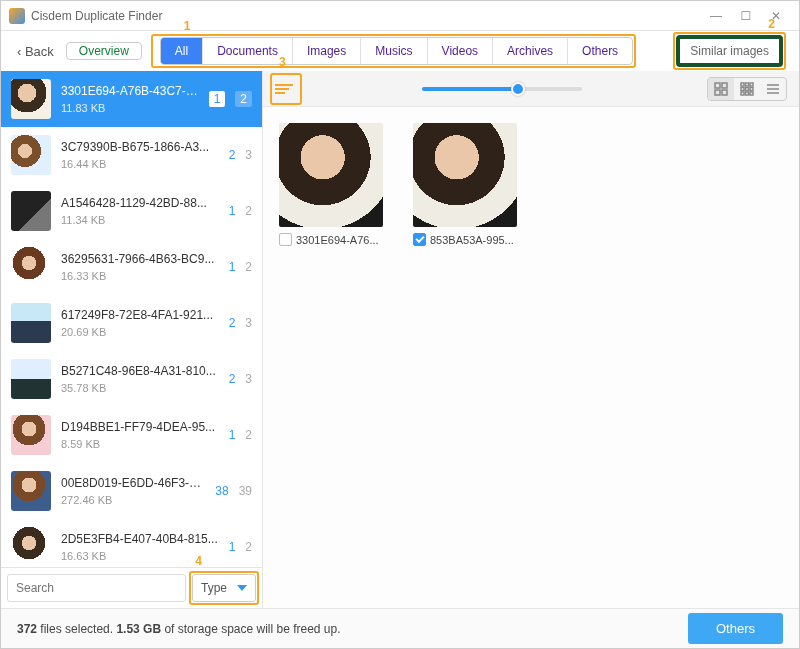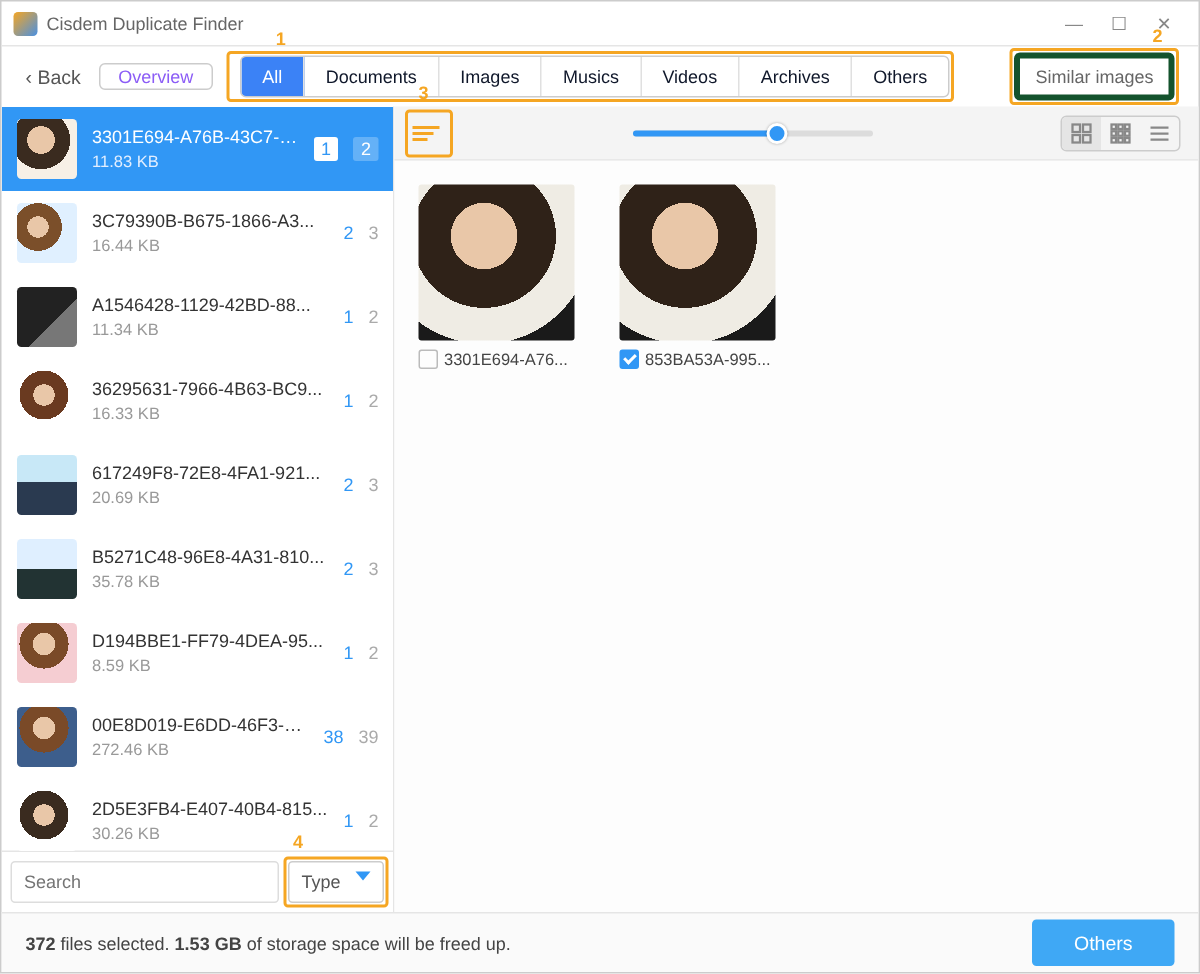--- a/index.html
+++ b/index.html
@@ -6,23 +6,23 @@
 body { font-family: -apple-system, "Segoe UI", Arial, sans-serif; font-size: 12px; color: #333; background: #fff; width: 800px; height: 649px; overflow: hidden; border: 1px solid #ccc; position: relative; }
 
 .titlebar { height: 30px; display: flex; align-items: center; padding: 0 8px; border-bottom: 1px solid #e5e5e5; }
 .titlebar .app-icon { width: 16px; height: 16px; background: linear-gradient(135deg,#f5a623,#4a90e2); border-radius: 3px; margin-right: 6px; }
 .titlebar .title { color: #666; font-size: 12px; flex: 1; }
 .titlebar .win-controls { display: flex; gap: 0; }
 .titlebar .win-btn { width: 30px; height: 24px; display: flex; align-items: center; justify-content: center; color: #888; cursor: pointer; }
 
 .toolbar { height: 40px; display: flex; align-items: center; padding: 0 16px; gap: 12px; position: relative; }
 .back-btn { font-size: 13px; color: #555; cursor: pointer; }
-.overview-btn { border: 1px solid #ccc; border-radius: 4px; padding: 1px 12px; font-size: 12px; color: #8b5cf6; cursor: pointer; background: #fff; }
+.overview-btn { border: 1px solid #ccc; border-radius: 4px; padding: 1px 12px; font-size: 12px; color: #15803d; cursor: pointer; background: #fff; }
 .tabs-group { display: flex; border: 1px solid #ccc; border-radius: 4px; overflow: hidden; margin-left: 6px; position: relative; }
-.tabs-group .tab { padding: 6px 14px; font-size: 12px; color: #0f172a; border-right: 1px solid #e0e0e0; cursor: pointer; }
+.tabs-group .tab { padding: 6px 14px; font-size: 12px; color: #4c1d95; border-right: 1px solid #e0e0e0; cursor: pointer; }
 .tabs-group .tab:last-child { border-right: none; }
 .tabs-group .tab.active { background: #3b82f6; color: #fff; }
 .similar-btn { border: 4px solid #14532d; border-radius: 4px; padding: 5px 10px; font-size: 12px; color: #666; cursor: pointer; background: #fff; margin-left: auto; position: relative; }
 .annot-box { position: absolute; border: 2px solid #f5a623; border-radius: 3px; pointer-events: none; }
 .annot-label { position: absolute; color: #f5a623; font-weight: bold; font-size: 12px; }
 
 .content { display: flex; height: calc(100% - 30px - 40px - 40px); }
 .sidebar { width: 262px; border-right: 1px solid #e5e5e5; display: flex; flex-direction: column; }
 .list { flex: 1; overflow-y: auto; overflow-x: hidden; }
 .list::-webkit-scrollbar { width: 10px; }
@@ -44,21 +44,21 @@
 .row-size { font-size: 11px; color: #999; }
 .row.selected .row-size { color: #e2eeff; }
 .row-counts { display: flex; gap: 10px; font-size: 12px; align-items: center; }
 .count-a { color: #3197f5; }
 .row.selected .count-a { background:#fff; color:#3197f5; padding:1px 5px; border-radius:2px; }
 .count-b { color: #aaa; }
 .row.selected .count-b { color:#fff; background:rgba(255,255,255,.25); padding:1px 5px; border-radius:2px;}
 
 .search-bar { display: flex; align-items: center; border-top: 1px solid #e5e5e5; padding: 6px 6px; gap: 6px; position: relative;}
 .search-input { flex: 1; border: 1px solid #ddd; border-radius: 3px; padding: 6px 8px; font-size: 12px; color: #888; }
-.type-btn { border: 1px solid #ccc; border-radius: 3px; padding: 6px 8px; font-size: 12px; color: #555; display: flex; gap: 10px; cursor: pointer; position:relative; }
+.type-btn { border: 1px solid #ccc; border-radius: 3px; padding: 6px 8px; font-size: 12px; color: #555; display: flex; align-items: center; gap: 10px; cursor: pointer; position:relative; }
 .chev-down { width: 0; height: 0; border-left: 5px solid transparent; border-right: 5px solid transparent; border-top: 6px solid #3197f5; }
 
 .preview { flex: 1; display: flex; flex-direction: column; background: #fdfdfd; }
 .preview-toolbar { height: 36px; background: #f4f4f4; border-bottom: 1px solid #e8e8e8; display: flex; align-items: center; padding: 0 12px; gap: 12px; position:relative;}
 .sort-btn { width: 22px; height: 22px; display:flex; flex-direction:column; justify-content:center; gap:2px; cursor:pointer; position:relative;}
 .sort-btn span{ height:2px; background:#f5a623; }
 .sort-btn span:nth-child(1){width:18px;} .sort-btn span:nth-child(2){width:14px;} .sort-btn span:nth-child(3){width:10px;}
 .slider-wrap { flex:1; display:flex; justify-content:center; }
 .slider { width: 160px; height: 4px; background: #dcdcdc; border-radius: 2px; position: relative; }
 .slider-fill { height:100%; width: 60%; background:#3197f5; border-radius:2px; }
@@ -206,21 +206,21 @@
           </div>
         <div class="row-counts">
             <span class="count-a">38</span>
             <span class="count-b">39</span>
           </div>
       </div>
       <div class="row">
         <div class="thumb photo9"></div>
         <div class="row-info">
             <div class="row-name">2D5E3FB4-E407-40B4-815...</div>
-            <div class="row-size">30.26 KB</div>
+            <div class="row-size">16.63 KB</div>
           </div>
         <div class="row-counts">
             <span class="count-a">1</span>
             <span class="count-b">2</span>
           </div>
       </div>
     </div>
     <div class="search-bar">
       <span class="annot-label" style="top:-14px; right:60px;">4</span>
       <input class="search-input" placeholder="Search" style="">

